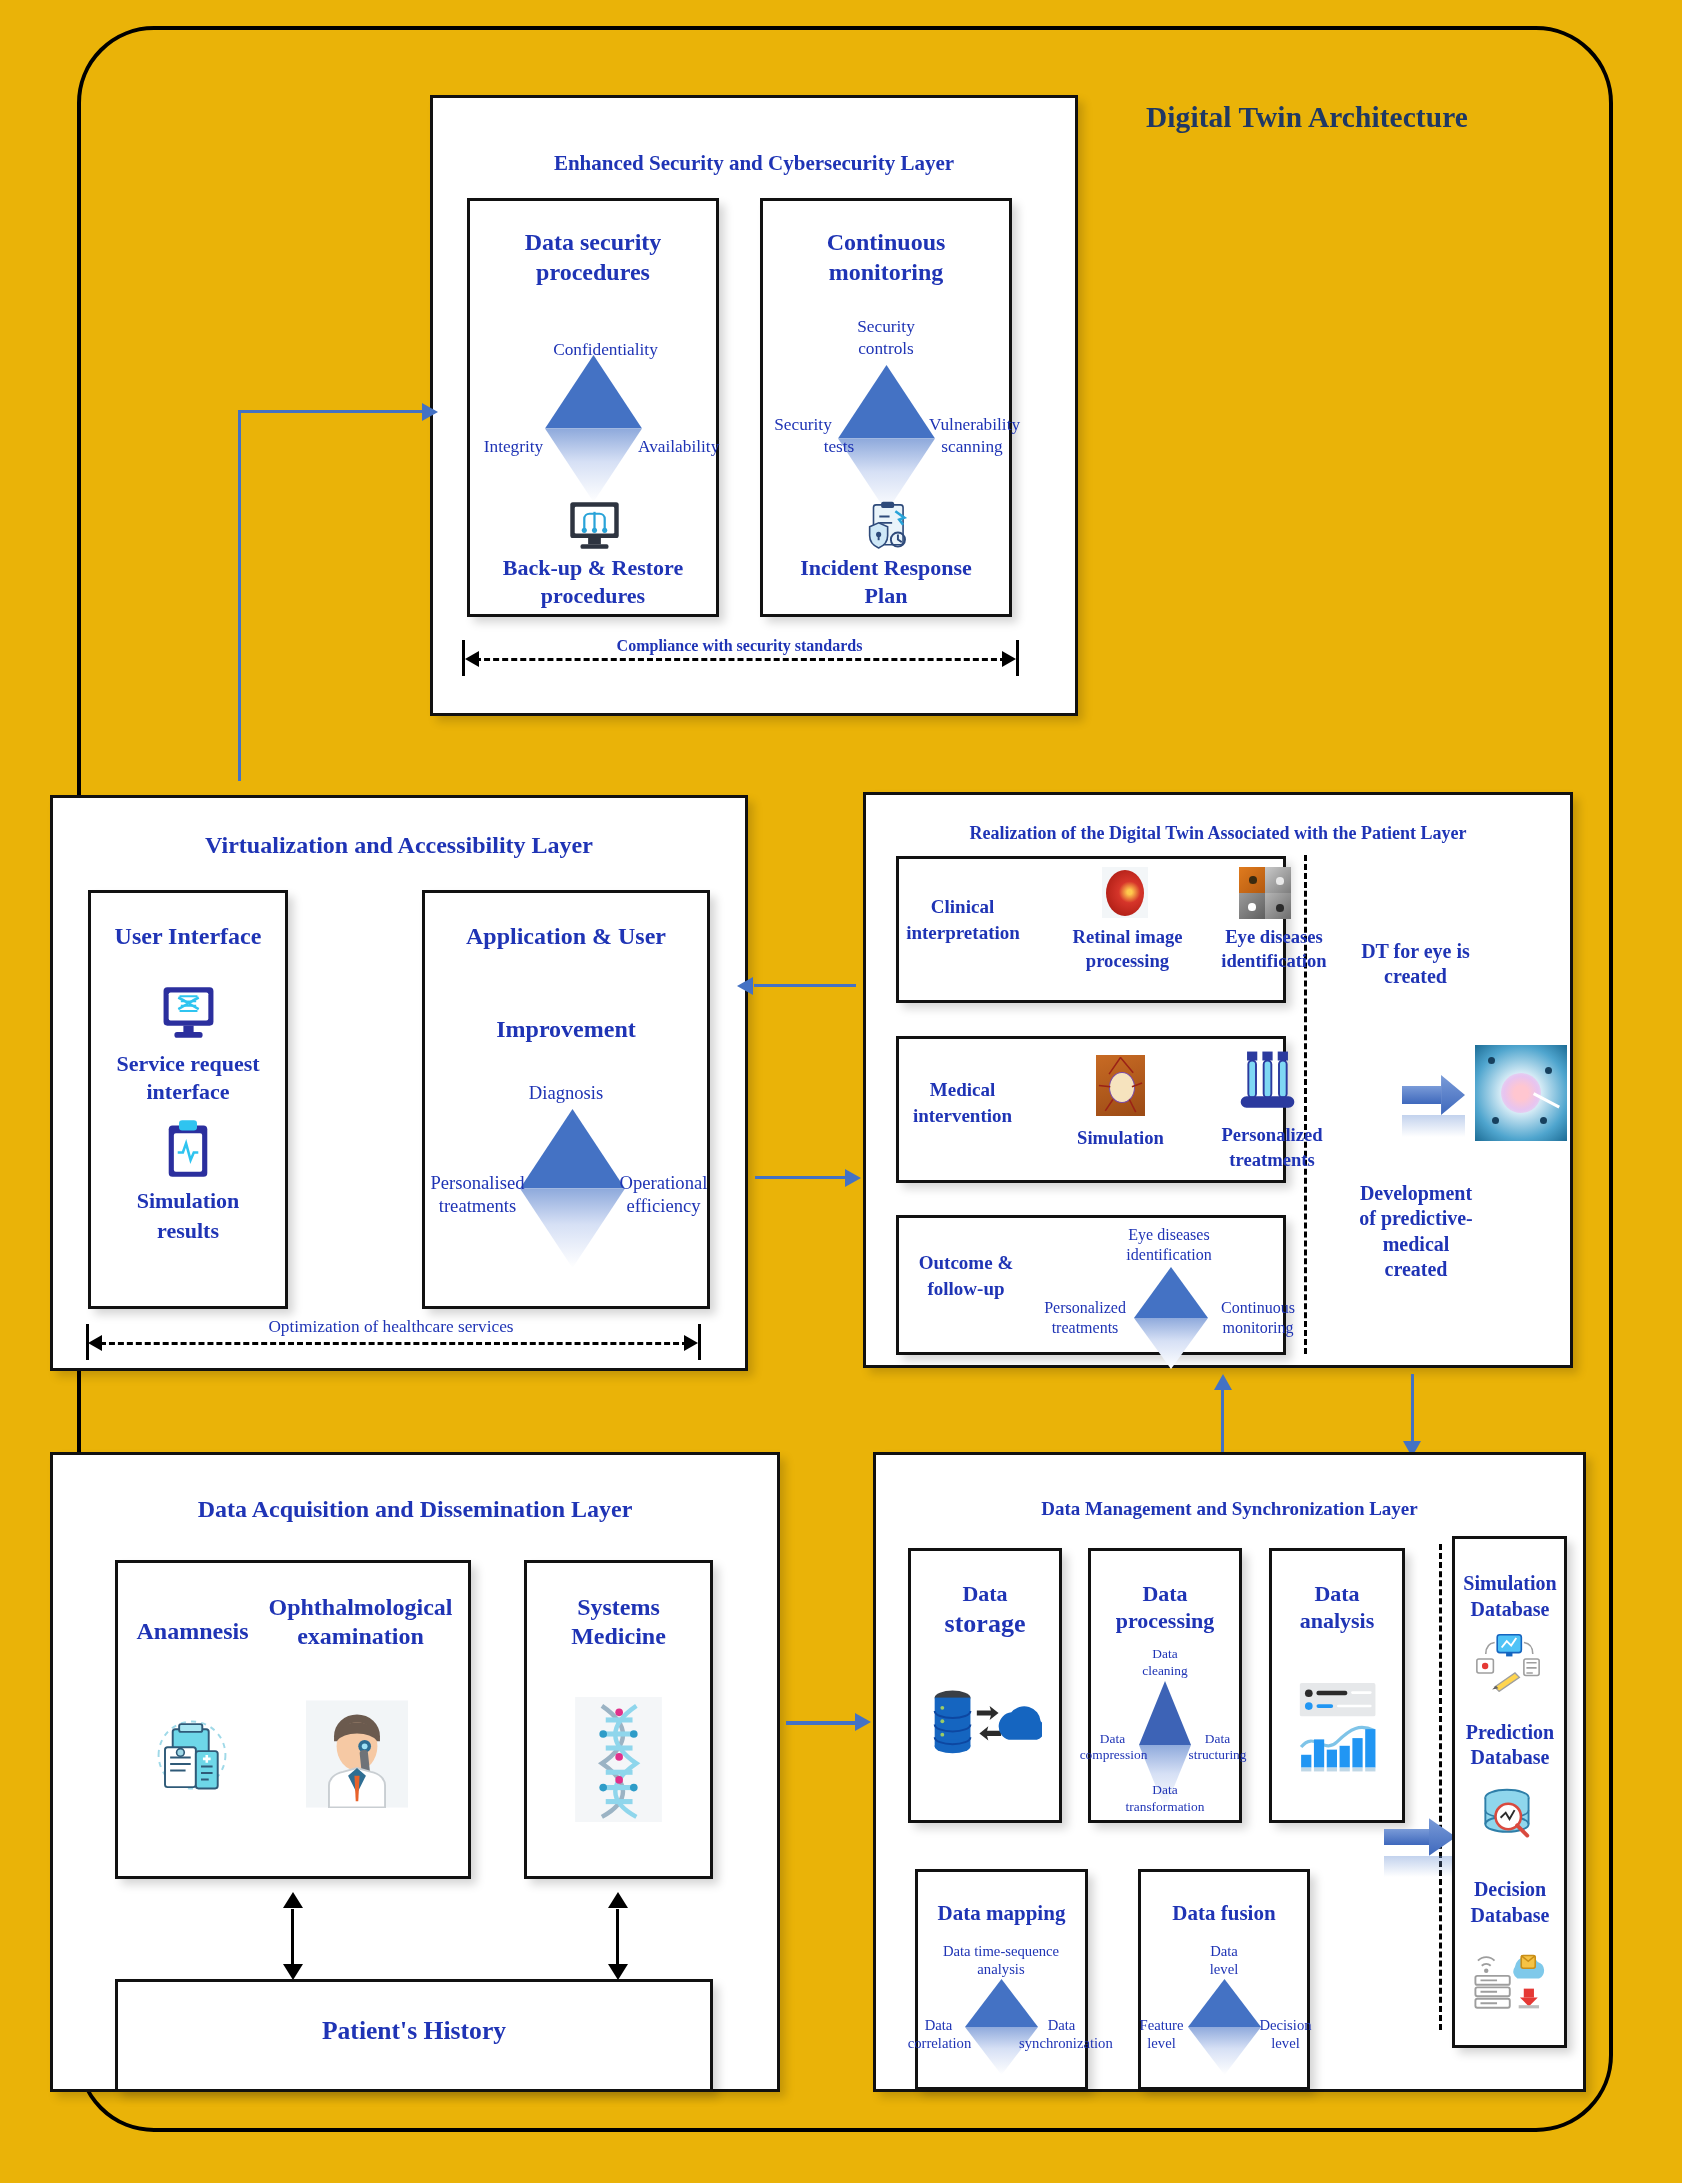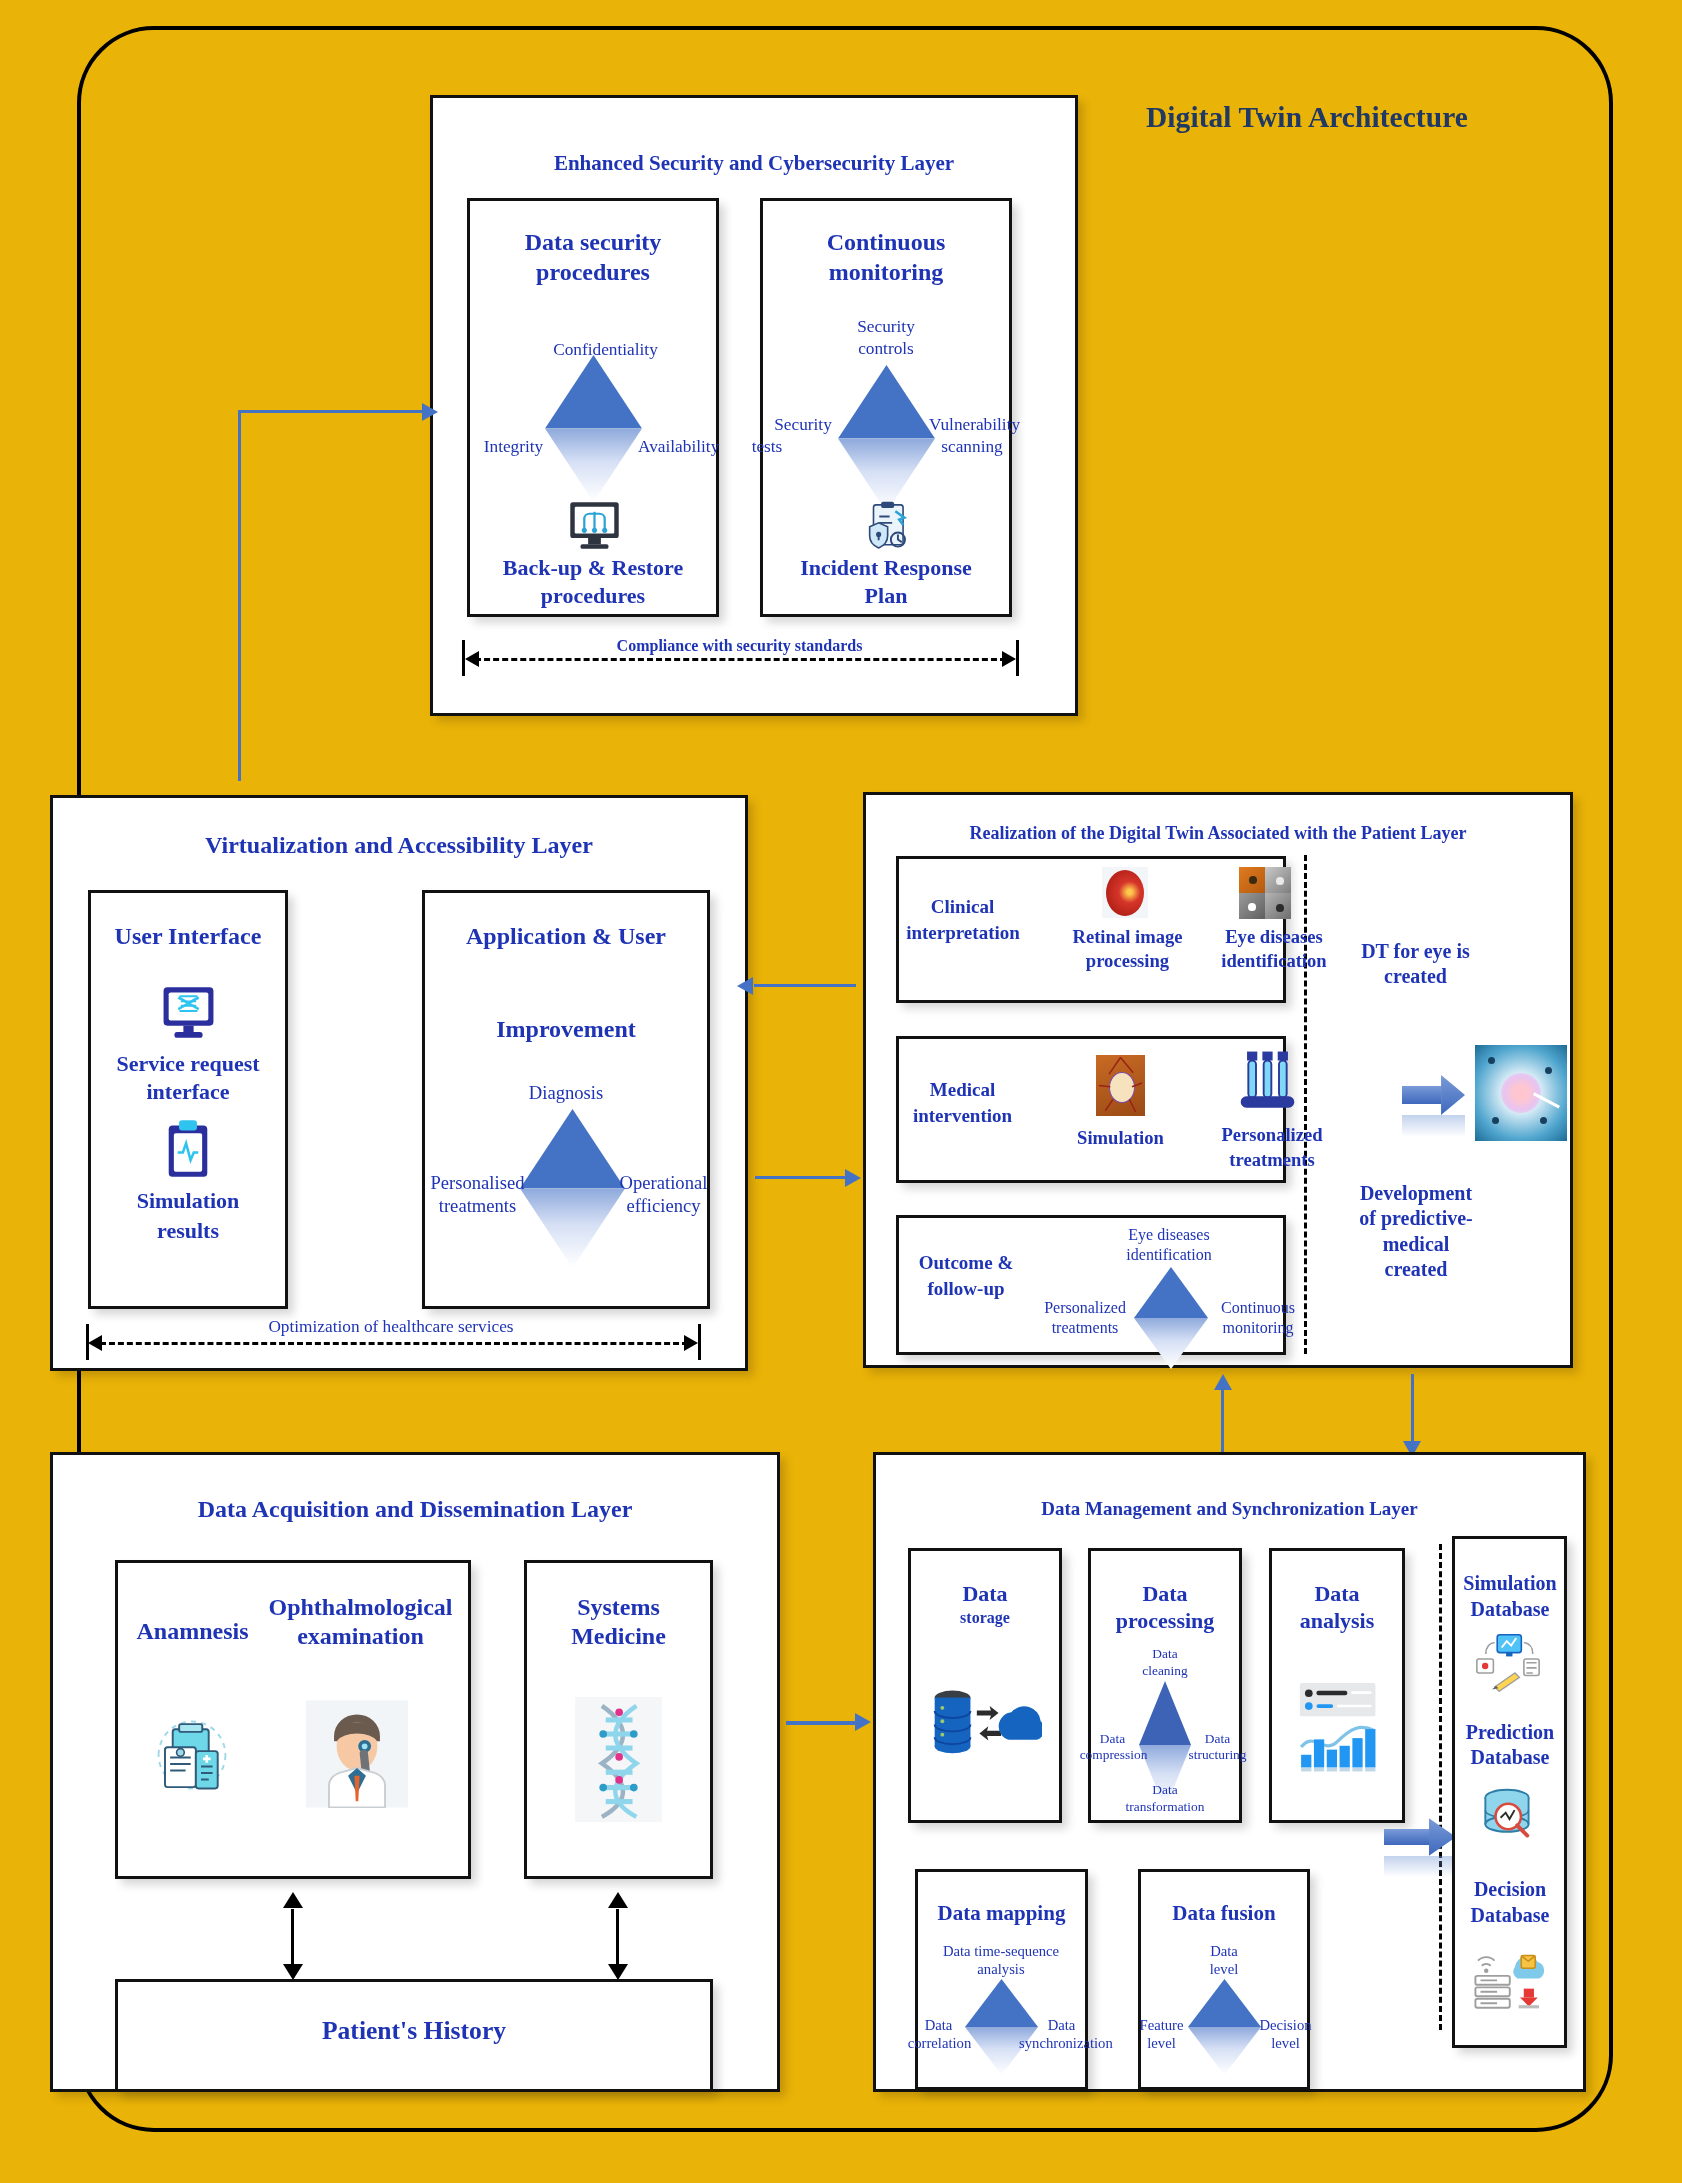--- a/index.html
+++ b/index.html
@@ -103,21 +103,21 @@
   <div class="box inner" style="left:760px;top:198px;width:252px;height:419px;"></div>
   <div class="lbl bold" style="left:760px;top:229px;width:252px;font-size:24px;">Continuous</div>
   <div class="lbl bold" style="left:760px;top:259px;width:252px;font-size:24px;">monitoring</div>
   <div class="lbl" style="left:760px;top:317px;width:252px;font-size:17.3px;">Security</div>
   <div class="lbl" style="left:760px;top:339px;width:252px;font-size:17.3px;">controls</div>
   <div class="tri" style="left:838px;top:365px;width:97px;height:147px;">
     <div class="up"></div>
       <div class="dn"></div>
   </div>
   <div class="lbl" style="left:766px;top:415px;width:74px;font-size:17.3px;">Security</div>
-  <div class="lbl" style="left:730px;top:437px;width:74px;font-size:17.3px;">tests</div>
+  <div class="lbl" style="left:802px;top:437px;width:74px;font-size:17.3px;">tests</div>
   <div class="lbl" style="left:929px;top:415px;width:86px;font-size:17.3px;">Vulnerability</div>
   <div class="lbl" style="left:929px;top:437px;width:86px;font-size:17.3px;">scanning</div>
   <svg class="ico" style="left:858px;top:501px;" width="58" height="54" viewBox="0 0 90 84">
      <rect x="24" y="6" width="46" height="62" rx="4" fill="#EAF4FA" stroke="#2E4a7a" stroke-width="2.5"></rect>
      <rect x="36" y="1" width="20" height="10" rx="3" fill="#2E4a7a"></rect>
      <path d="M33 24 h16 M33 34 h20 M33 44 h12" stroke="#2E4a7a" stroke-width="3"></path>
      <path d="M58 16 l14 10 -8 3 6 8" stroke="#29A3D8" stroke-width="4" fill="none"></path>
      <path d="M18 40 l14-6 14 6 v14 c0 10-7 16-14 19 -7-3-14-9-14-19z" fill="#CFE8F7" stroke="#2E4a7a" stroke-width="2.5"></path>
      <circle cx="32" cy="52" r="4" fill="#2E4a7a"></circle>
       <rect x="30.5" y="54" width="3" height="7" fill="#2E4a7a"></rect>
@@ -353,21 +353,21 @@
   <div class="bline" style="left:786px;top:1721px;width:70px;height:3.8px;"></div>
   <div class="bhead-r" style="left:855px;top:1713px;"></div>
 
   <div class="box" style="left:873px;top:1452px;width:713px;height:640px;"></div>
   <div class="lbl bold" style="left:873px;top:1498px;width:713px;font-size:19px;">Data Management and Synchronization Layer</div>
 
   <div class="vdash" style="left:1439px;top:1544px;height:486px;"></div>
 
   <div class="box inner" style="left:908px;top:1548px;width:154px;height:275px;"></div>
   <div class="lbl bold" style="left:908px;top:1582px;width:154px;font-size:22px;">Data</div>
-  <div class="lbl bold" style="left:908px;top:1609px;width:154px;font-size:16px;">storage</div>
+  <div class="lbl bold" style="left:908px;top:1609px;width:154px;font-size:26px;">storage</div>
   <svg class="ico" style="left:927px;top:1682px;" width="115" height="90" viewBox="0 0 180 140">
     <g>
       <ellipse cx="40" cy="24" rx="28" ry="11" fill="#3A3F46"></ellipse>
       <rect x="12" y="24" width="56" height="76" fill="#1565C0"></rect>
       <ellipse cx="40" cy="100" rx="28" ry="11" fill="#1565C0"></ellipse>
       <path d="M12 45 a28 11 0 0 0 56 0" stroke="#0D47A1" stroke-width="3" fill="none"></path>
       <path d="M12 66 a28 11 0 0 0 56 0" stroke="#0D47A1" stroke-width="3" fill="none"></path>
       <path d="M12 86 a28 11 0 0 0 56 0" stroke="#0D47A1" stroke-width="3" fill="none"></path>
       <circle cx="24" cy="40" r="3" fill="#9CCC65"></circle>
         <circle cx="24" cy="61" r="3" fill="#9CCC65"></circle>

